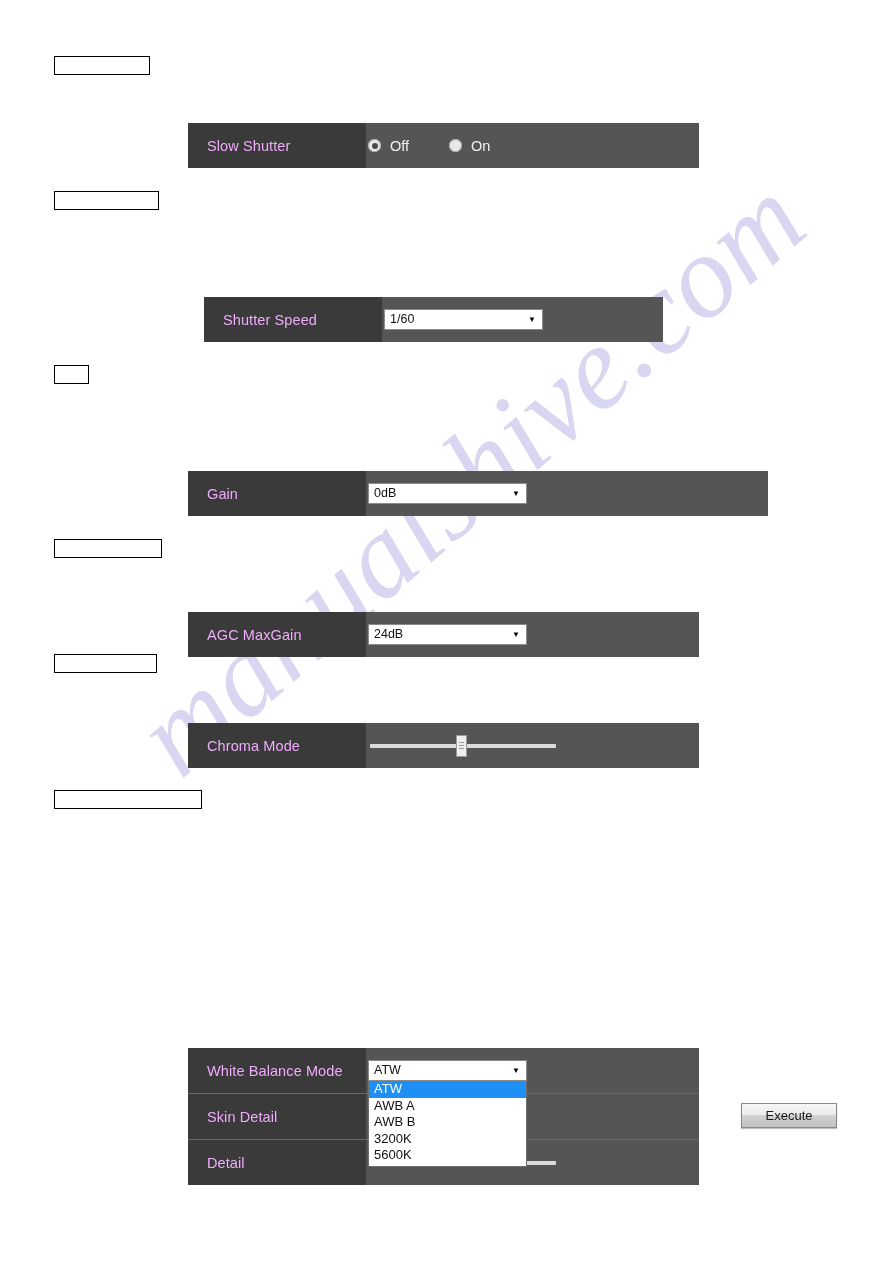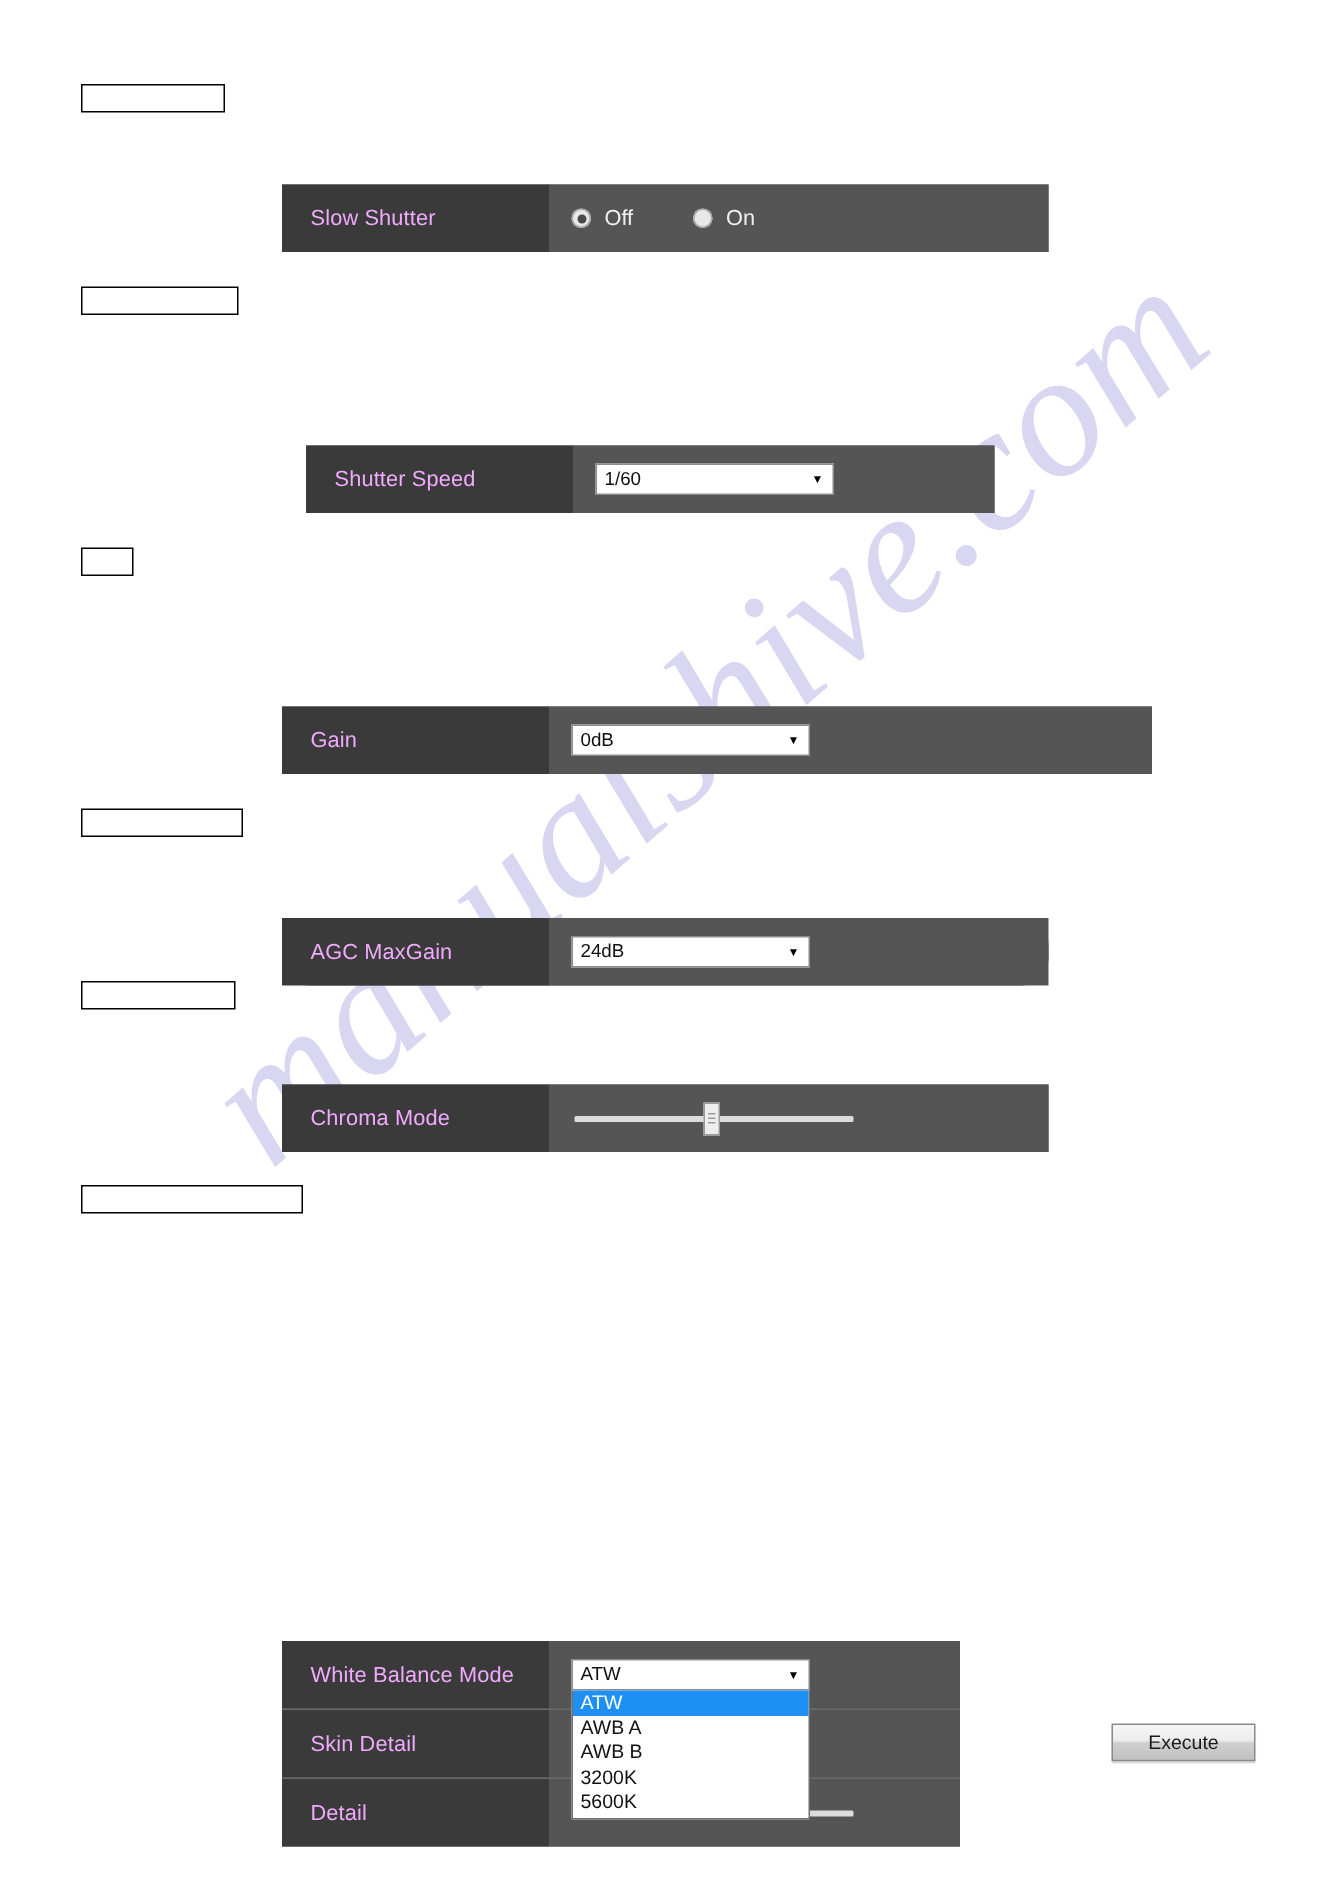--- a/index.html
+++ b/index.html
@@ -56,21 +56,21 @@
     left: 188px;
     background: #555555;
     z-index: 2;
     box-sizing: border-box;
   }
   .table-a { top: 123px; width: 511px; }
   .table-b { top: 297px; width: 459px; margin-left: 16px; }
   .table-c { top: 471px; width: 580px; }
   .table-d { top: 612px; width: 511px; border-radius: 18px; }
   .table-e { top: 723px; width: 511px; }
-  .table-f { top: 1094px; width: 452px; }
+  .table-f { top: 1048px; width: 511px; }
 
   .row {
     display: flex;
     align-items: stretch;
     height: 45px;
     position: relative;
   }
   .row + .row { border-top: 1px solid #6a6a6a; }
 
   .row-label {
@@ -83,21 +83,21 @@
     align-items: center;
     padding-left: 19px;
     box-sizing: border-box;
     letter-spacing: 0.1px;
   }
   .row-value {
     flex: 1 1 auto;
     background: #555555;
     display: flex;
     align-items: center;
-    padding-left: 15px;
+    padding-left: 2px;
     position: relative;
     box-sizing: border-box;
   }
 
   
   .radio-group { display: flex; align-items: center; }
   .radio-item {
     display: flex;
     align-items: center;
     margin-right: 40px;

